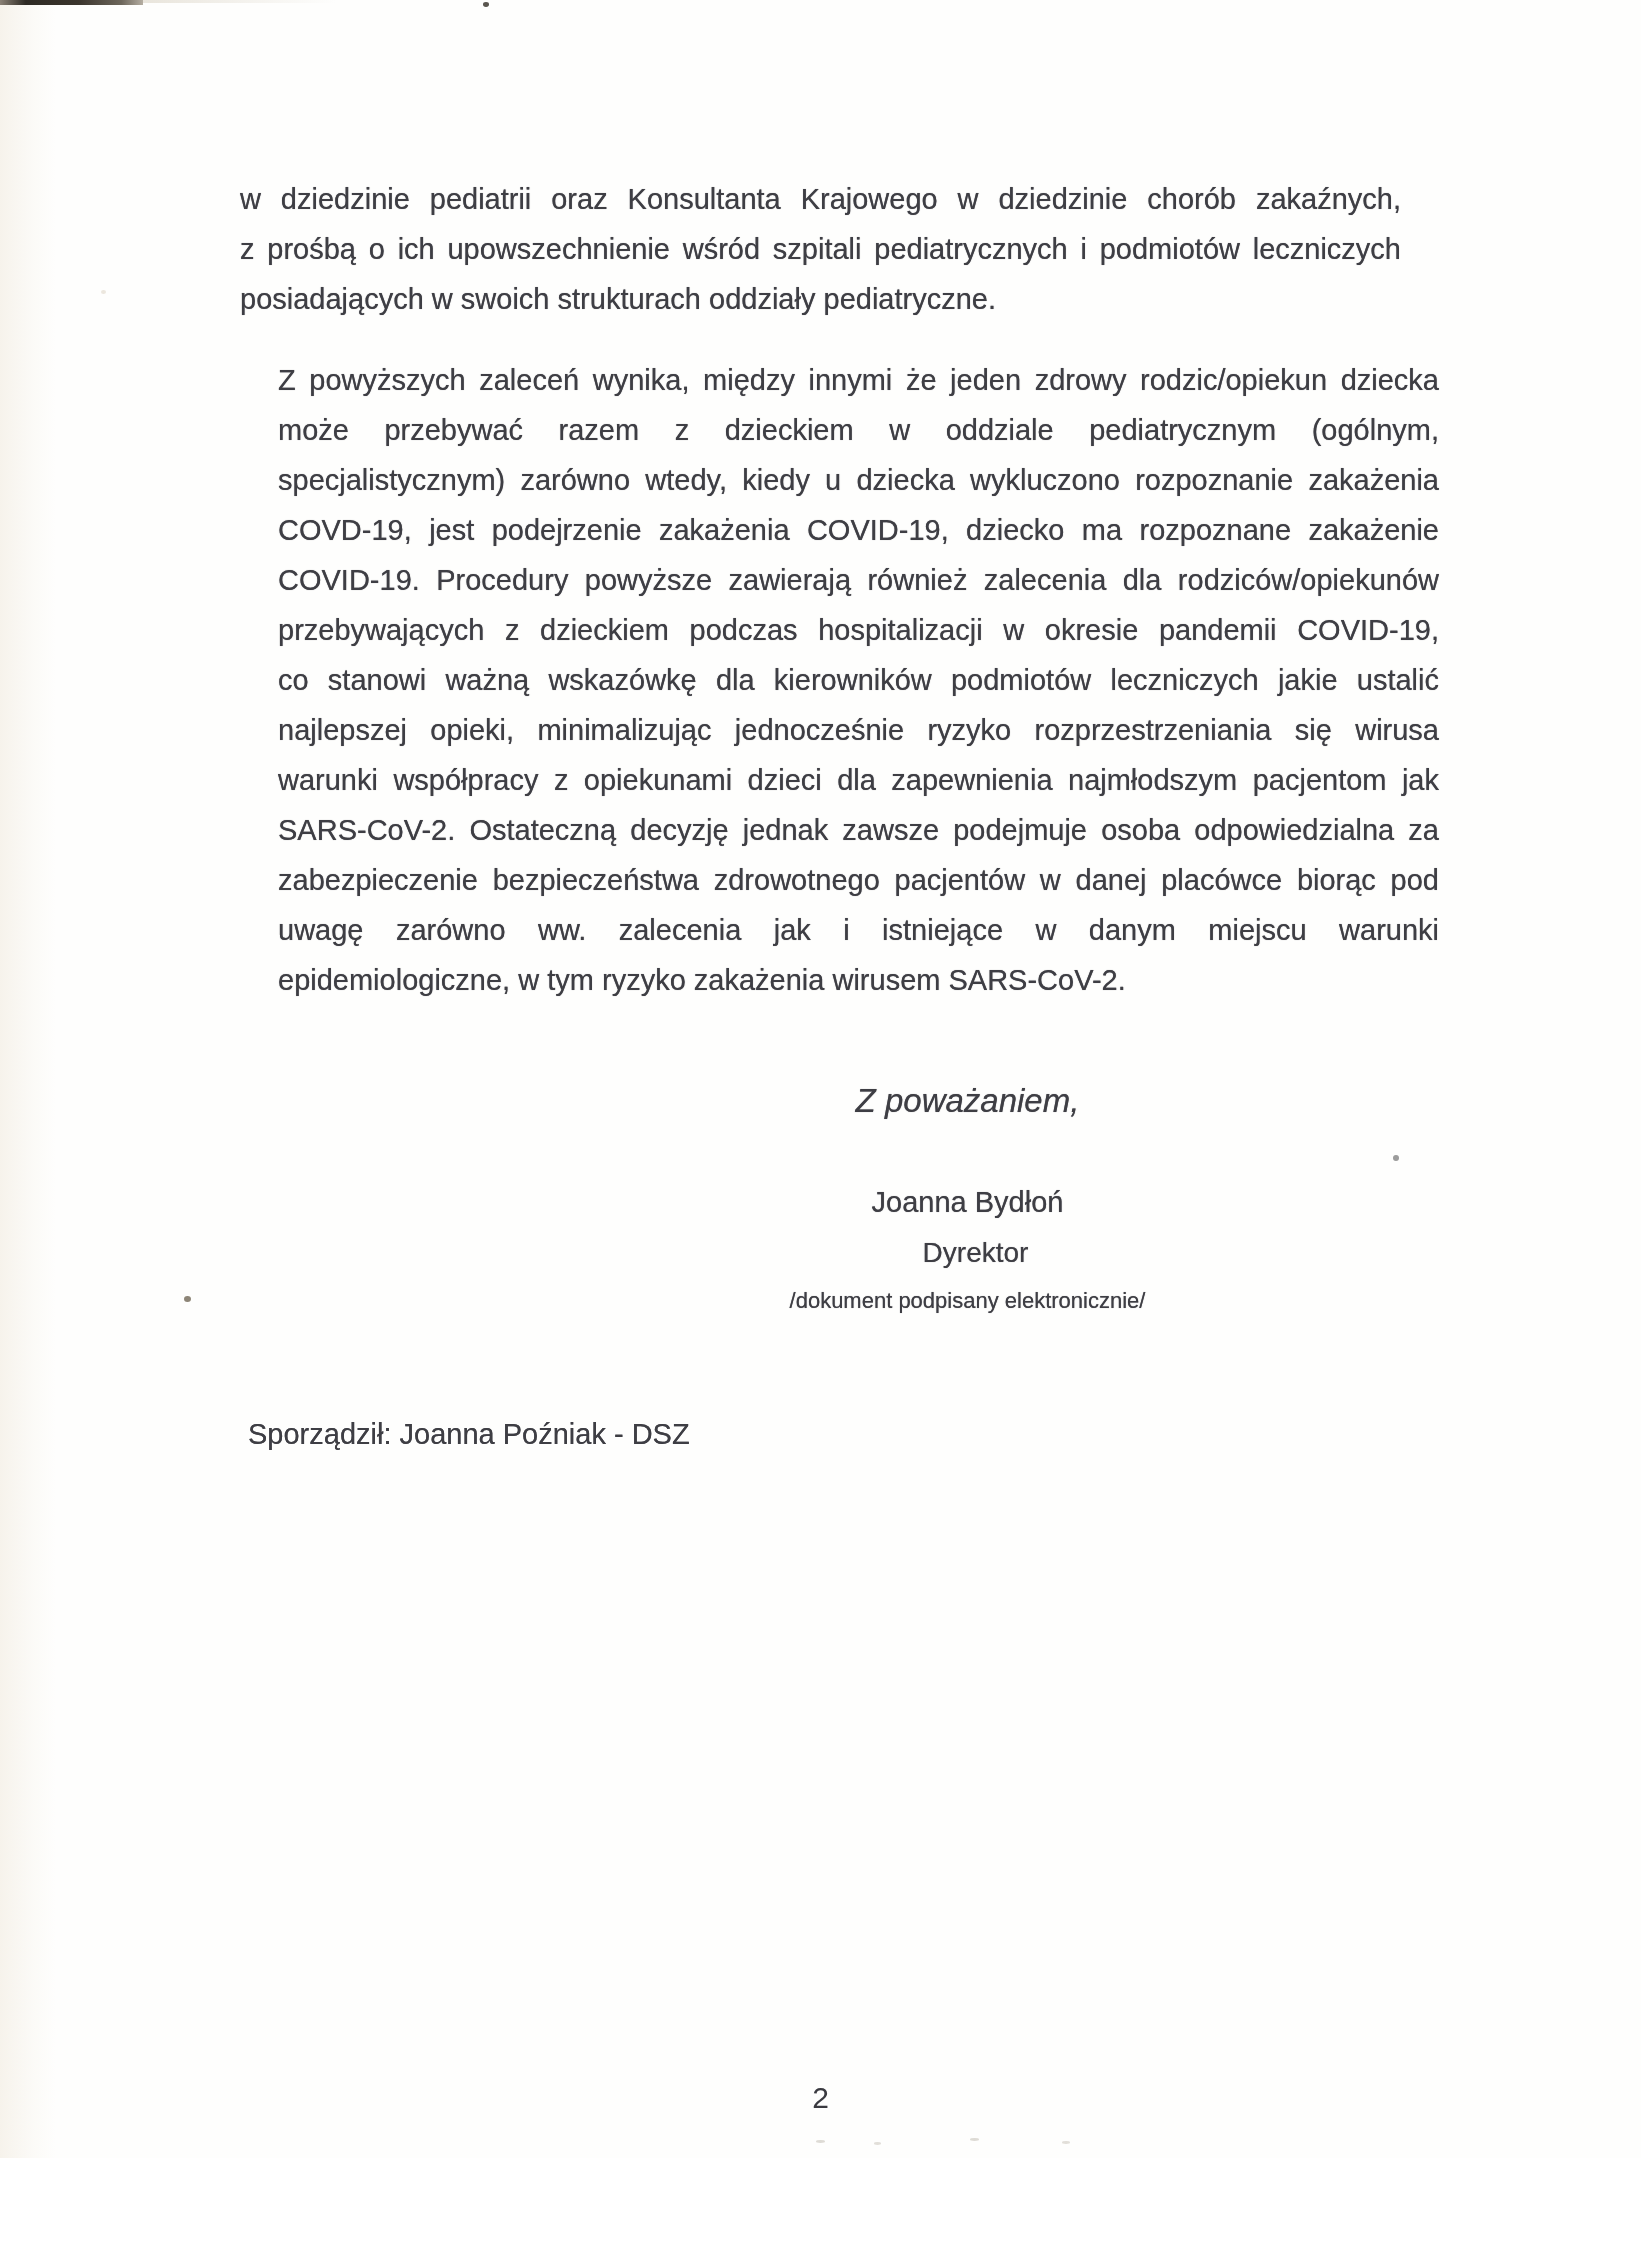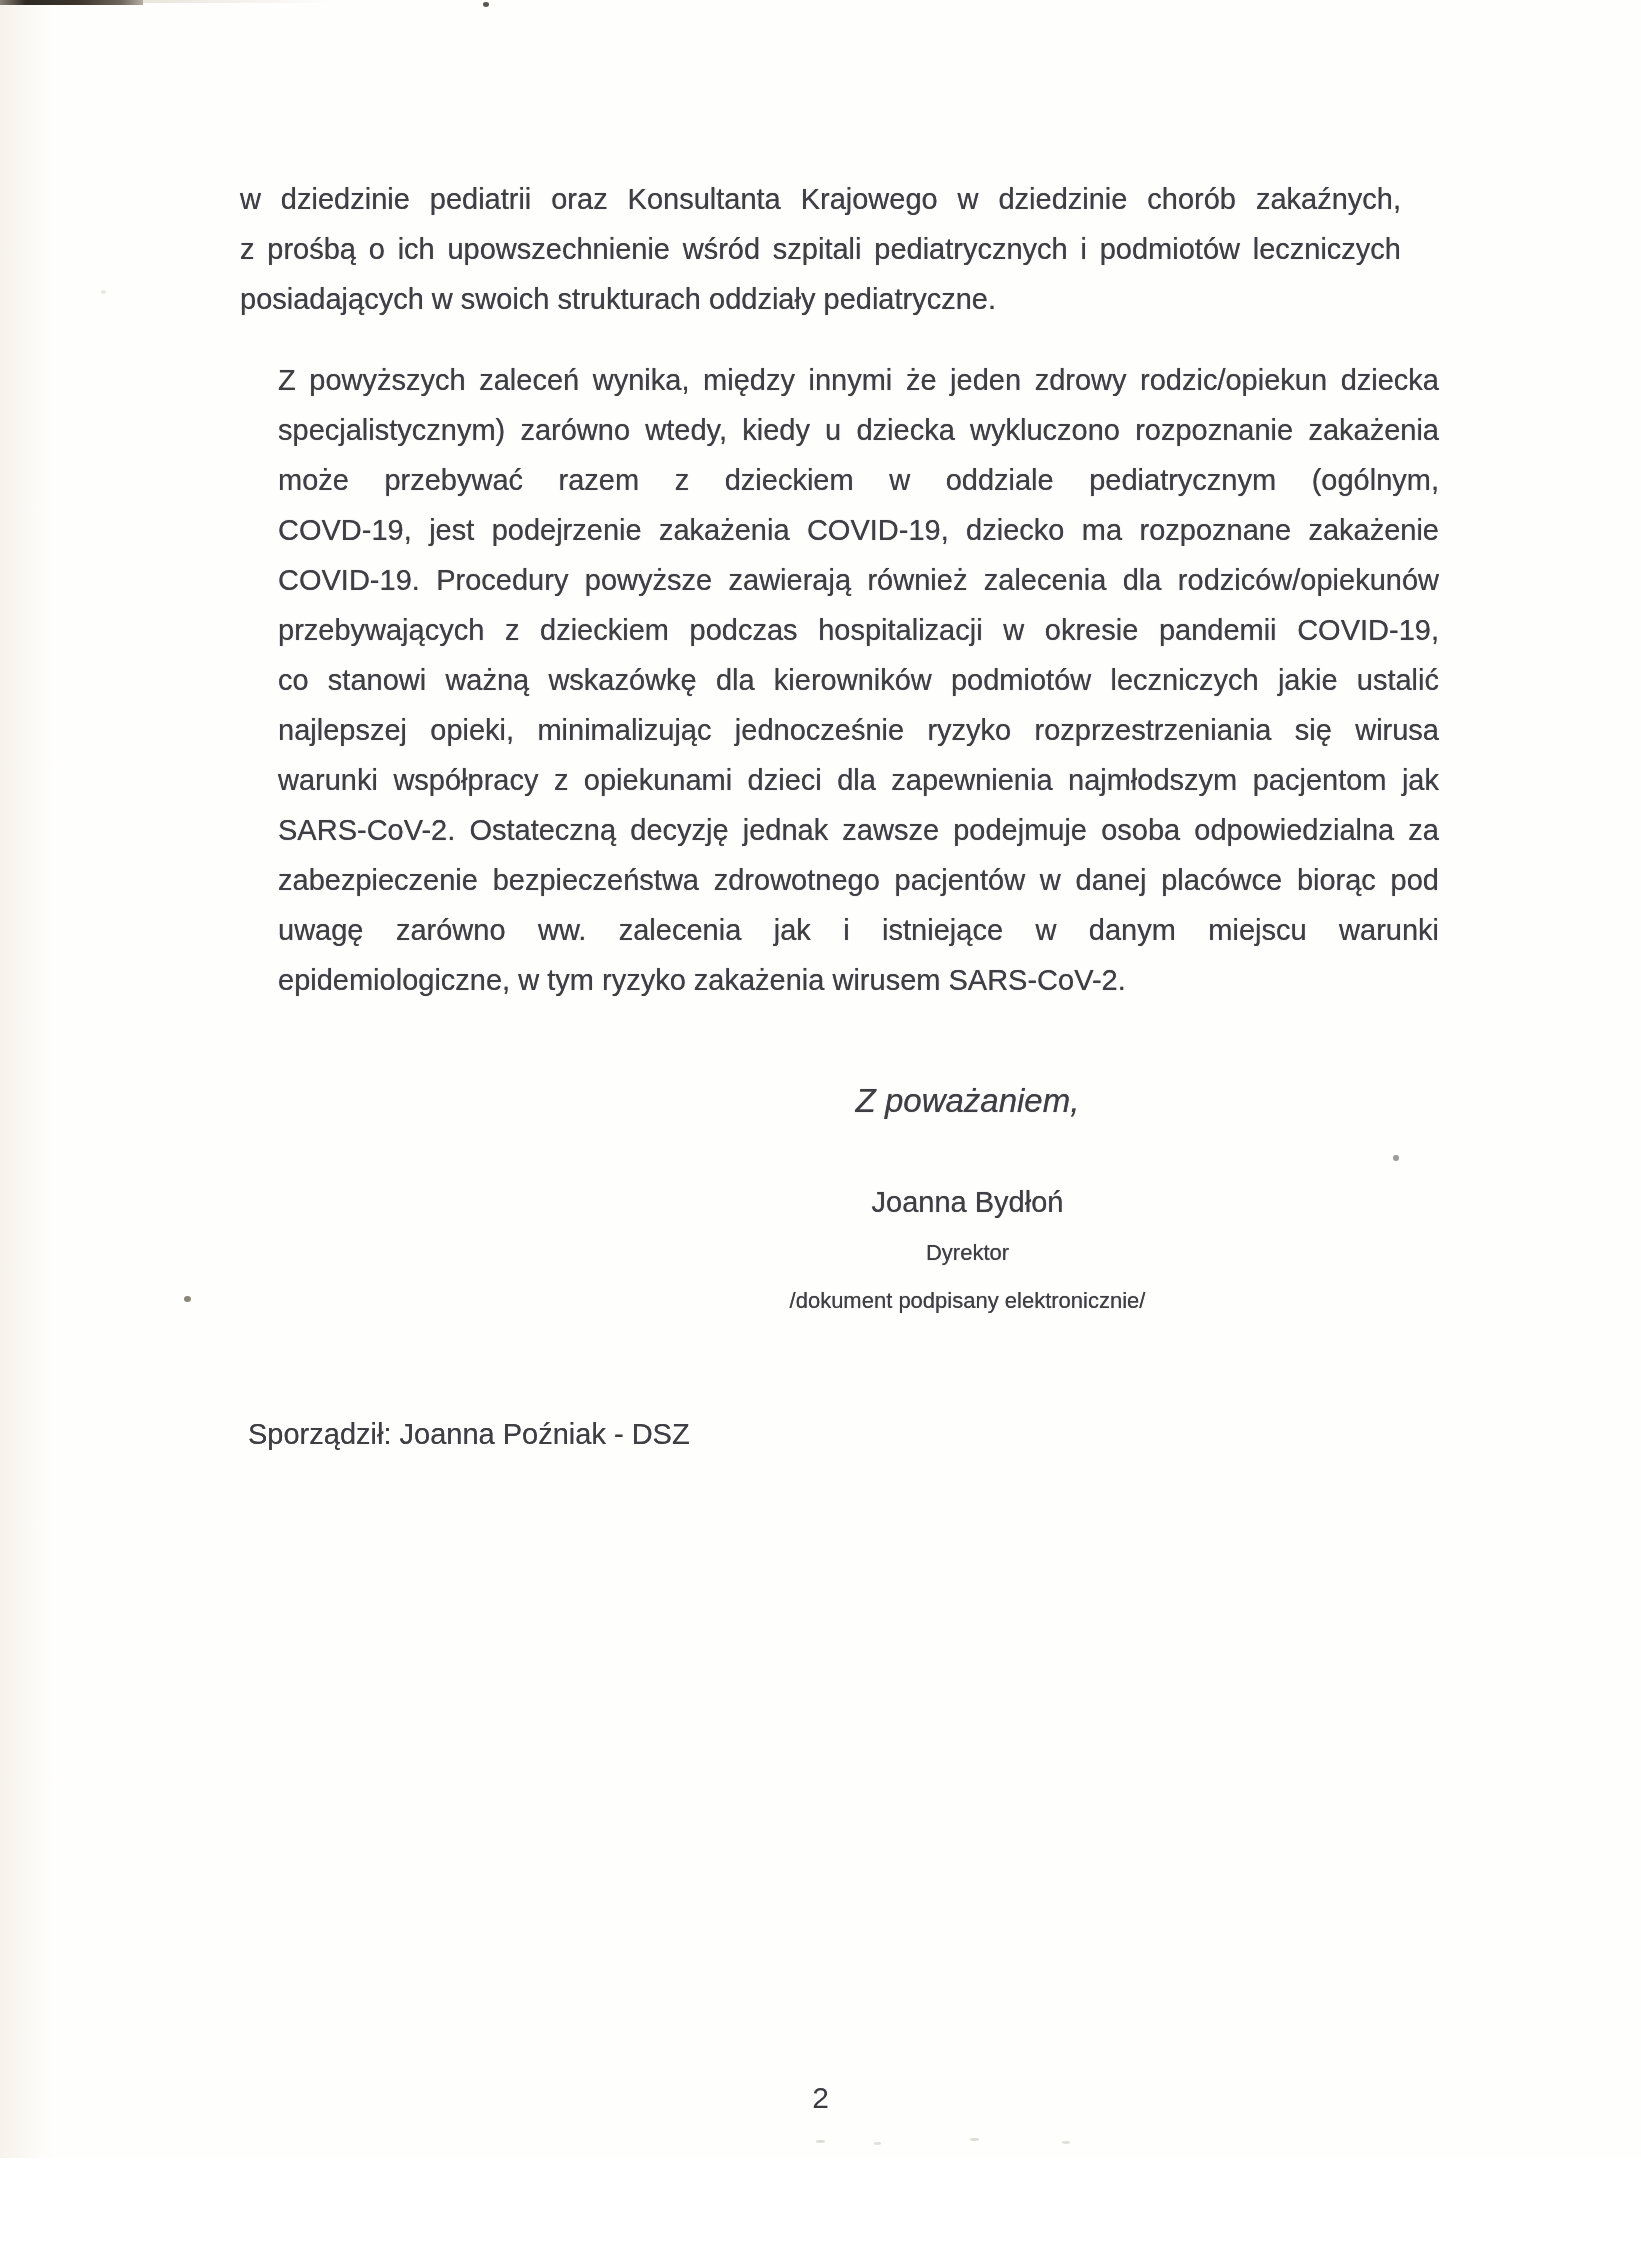--- a/index.html
+++ b/index.html
@@ -61,21 +61,21 @@
   }
   .closing .salutation {
     position: absolute;
     left: 0; top: 0;
     width: 483px;
     font-size: 33px;
     font-style: italic;
     line-height: 50px;
   }
   .closing .name    { position: absolute; left: 0; top: 101px; width: 483px; font-size: 29px; line-height: 50px; }
-  .closing .title   { position: absolute; left: 0; top: 152px; width: 483px; font-size: 22px; line-height: 50px; }
+  .closing .title   { position: absolute; left: 8px; top: 152px; width: 483px; font-size: 28px; line-height: 50px; }
   .closing .signote { position: absolute; left: 0; top: 205px; width: 483px; font-size: 22px; line-height: 39px; }
 
   .prepared {
     position: absolute;
     left: 248px;
     top: 1417px;
     font-size: 29px;
     line-height: 35px;
     text-shadow: 0 0 0.6px rgba(62,62,68,0.85);
   }
@@ -109,22 +109,22 @@
   <div class="speck" style="left:101px;top:290px;width:4.8px;height:3.9px;background:#ece7de;"></div>
 
   <div class="textblock" style="top:174px;">
     <div class="line jl">w dziedzinie pediatrii oraz Konsultanta Krajowego w dziedzinie chorób zakaźnych,</div>
     <div class="line jl">z prośbą o ich upowszechnienie wśród szpitali pediatrycznych i podmiotów leczniczych</div>
     <div class="line ll">posiadających w swoich strukturach oddziały pediatryczne.</div>
   </div>
 
   <div class="textblock" style="top:355px;margin-left:38px;">
     <div class="line jl">Z powyższych zaleceń wynika, między innymi że jeden zdrowy rodzic/opiekun dziecka</div>
+    <div class="line jl">może przebywać razem z dzieckiem w oddziale pediatrycznym (ogólnym,</div>
     <div class="line jl">specjalistycznym) zarówno wtedy, kiedy u dziecka wykluczono rozpoznanie zakażenia</div>
-    <div class="line jl">może przebywać razem z dzieckiem w oddziale pediatrycznym (ogólnym,</div>
     <div class="line jl">COVD-19, jest podejrzenie zakażenia COVID-19, dziecko ma rozpoznane zakażenie</div>
     <div class="line jl">COVID-19. Procedury powyższe zawierają również zalecenia dla rodziców/opiekunów</div>
     <div class="line jl">przebywających z dzieckiem podczas hospitalizacji w okresie pandemii COVID-19,</div>
     <div class="line jl">co stanowi ważną wskazówkę dla kierowników podmiotów leczniczych jakie ustalić</div>
     <div class="line jl">najlepszej opieki, minimalizując jednocześnie ryzyko rozprzestrzeniania się wirusa</div>
     <div class="line jl">warunki współpracy z opiekunami dzieci dla zapewnienia najmłodszym pacjentom jak</div>
     <div class="line jl">SARS-CoV-2. Ostateczną decyzję jednak zawsze podejmuje osoba odpowiedzialna za</div>
     <div class="line jl">zabezpieczenie bezpieczeństwa zdrowotnego pacjentów w danej placówce biorąc pod</div>
     <div class="line jl">uwagę zarówno ww. zalecenia jak i istniejące w danym miejscu warunki</div>
     <div class="line ll">epidemiologiczne, w tym ryzyko zakażenia wirusem SARS-CoV-2.</div>

